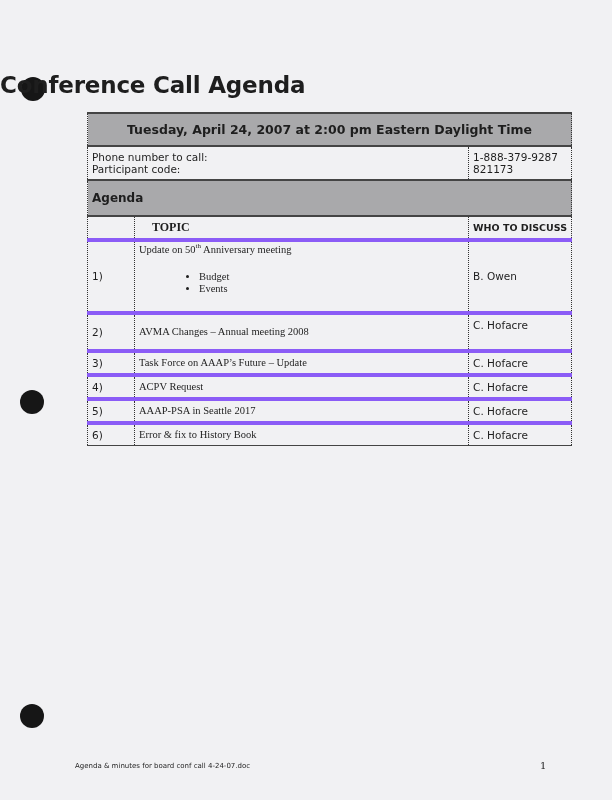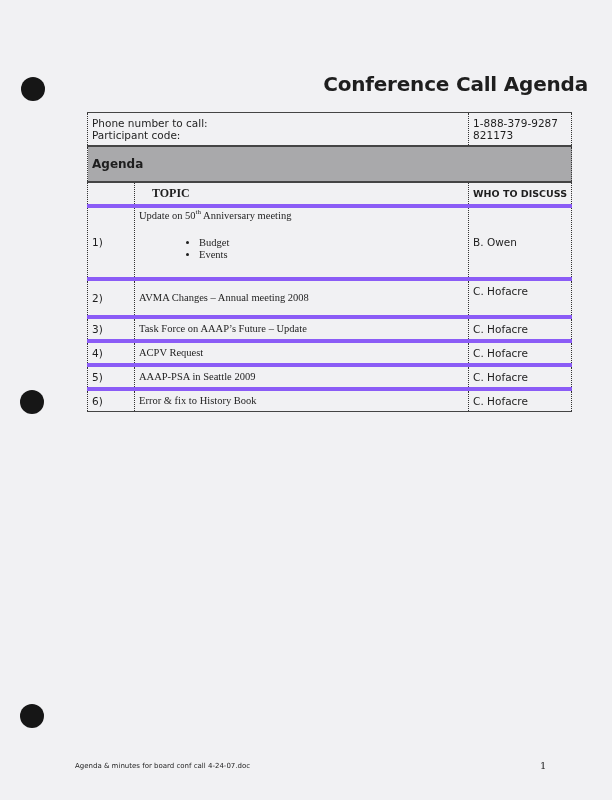--- a/index.html
+++ b/index.html
@@ -4,22 +4,22 @@
 <style>
   html, body { margin: 0; padding: 0; }
   body {
     width: 612px; height: 800px; position: relative; overflow: hidden;
     background: #f1f1f3;
     font-family: "DejaVu Sans", sans-serif;
     color: #1e1e1e;
   }
   .punch { position: absolute; width: 24px; height: 24px; border-radius: 50%; background: #161616; }
   .title {
-    position: absolute; left: 0; width: 588px; top: 72px; text-align: right;
-    font-weight: bold; font-size: 20px; letter-spacing: -0.2px;
+    position: absolute; left: 0; width: 588px; top: 72px; text-align: left;
+    font-weight: bold; font-size: 23px; letter-spacing: -0.2px;
   }
   .tbl {
     position: absolute; left: 87px; top: 112px; width: 485px;
     border-collapse: collapse; font-size: 10.5px;
   }
   .tbl td {
     border-left: 1px dotted #333; border-right: 1px dotted #333;
     border-top: 2px solid #444; border-bottom: 2px solid #444;
     padding: 0 4px; vertical-align: middle;
   }
@@ -50,20 +50,23 @@
 <body>
 
 <div class="punch" style="left:21px;top:77px;"></div>
 <div class="punch" style="left:20px;top:390px;"></div>
 <div class="punch" style="left:20px;top:704px;"></div>
 
 <div class="title">Conference Call Agenda</div>
 
 <table class="tbl">
   <tbody>
+      <tr>
+    <td class="shade hdr-date" colspan="3">Tuesday, April 24, 2007 at 2:00 pm Eastern Daylight Time</td>
+  </tr>
   <tr class="info">
     <td class="lbl" colspan="2">
       <div>Phone number to call:</div>
       <div>Participant code:</div>
     </td>
     <td class="val">
       <div>1-888-379-9287</div>
       <div>821173</div>
     </td>
   </tr>
@@ -96,21 +99,21 @@
     <td class="topic">Task Force on AAAP’s Future – Update</td>
     <td class="who">C. Hofacre</td>
   </tr>
   <tr class="row">
     <td class="num">4)</td>
     <td class="topic">ACPV Request</td>
     <td class="who">C. Hofacre</td>
   </tr>
   <tr class="row">
     <td class="num">5)</td>
-    <td class="topic">AAAP-PSA in Seattle 2009</td>
+    <td class="topic">AAAP-PSA in Seattle 2017</td>
     <td class="who">C. Hofacre</td>
   </tr>
   <tr class="row">
     <td class="num">6)</td>
     <td class="topic">Error &amp; fix to History Book</td>
     <td class="who">C. Hofacre</td>
   </tr>
 </tbody>
   </table>
 

